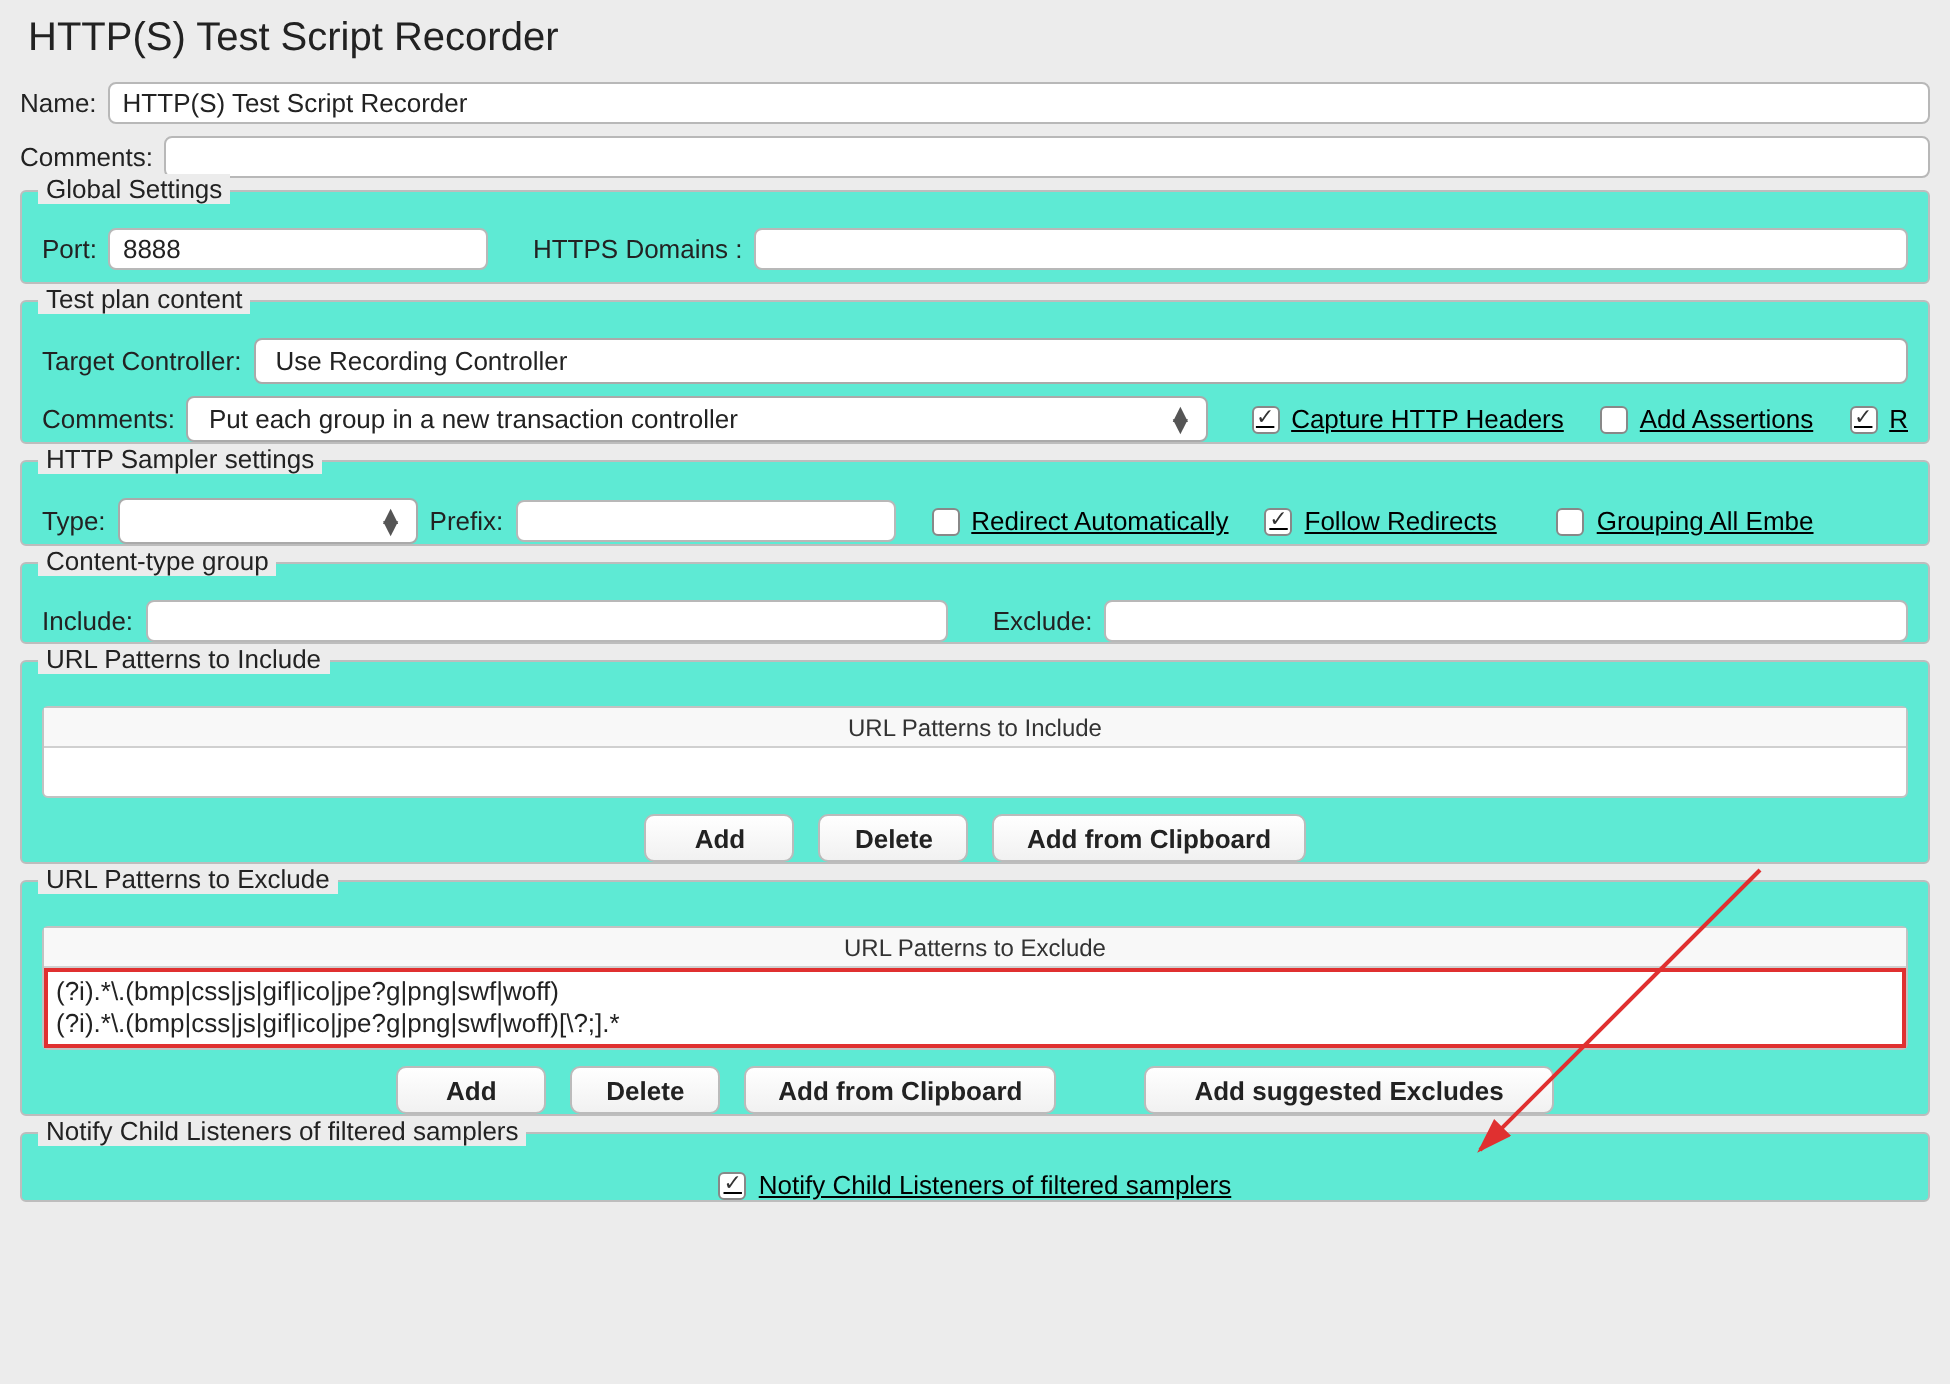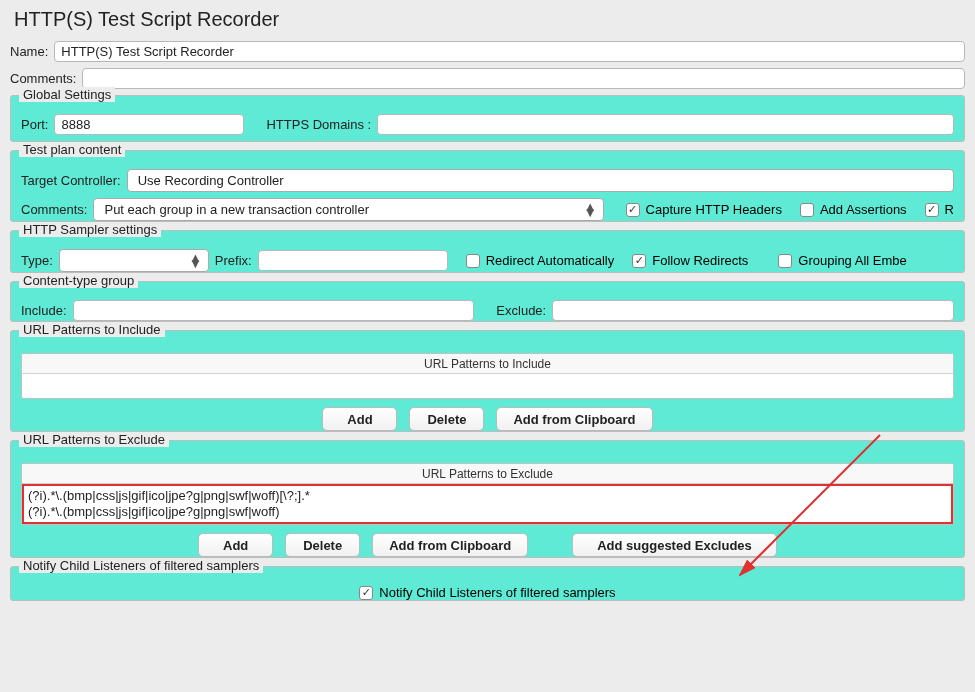--- a/index.html
+++ b/index.html
@@ -15,21 +15,21 @@
     .fieldset { position: relative; border: 1px solid #bdbdbd; border-radius: 3px;
       padding: 18px 10px 0 10px; margin-bottom: 8px; background: #5eead4; }
     .fieldset > .legend { position: absolute; top: -9px; left: 8px; padding: 0 4px;
       background: #ececec; font-size: 13px; color: #222; }
     .combo { display: inline-flex; align-items: center; justify-content: space-between;
       height: 23px; border: 1px solid #aaa; border-radius: 4px; background: #fff;
       padding: 0 6px 0 10px; cursor: pointer; }
     .combo .val { color: #222; white-space: nowrap; overflow: hidden; text-align: center; }
     .combo .arrows { display: flex; flex-direction: column; line-height: 6px;
       font-size: 8px; color: #555; margin-left: 6px; }
-    .checkbox { display: inline-flex; align-items: center; gap: 6px; cursor: pointer; }
+    .checkbox { display: inline-flex; align-items: center; gap: 6px; cursor: pointer; text-decoration: underline; }
     .checkbox .box { display: inline-flex; width: 14px; height: 14px; border: 1px solid #888;
       border-radius: 3px; background: #fff; align-items: center; justify-content: center; }
     .checkbox.checked .box::after { content: "✓"; font-size: 11px; color: #333; line-height: 1; }
     .btn { display: inline-flex; align-items: center; justify-content: center;
       height: 24px; padding: 0 16px; border: 1px solid #bbb; border-radius: 5px;
       background: linear-gradient(#ffffff,#f1f1f1); color: #222; cursor: pointer; font-weight: bold; }
     .listarea { height: 46px; background: #fff; border: 1px solid #c2c2c2; border-radius: 3px;
       padding: 0; margin-top: 4px; }
     .listheader { height: 20px; border-bottom: 1px solid #d0d0d0; background: #f8f8f8;
       text-align: center; font-size: 12px; color: #333; line-height: 20px; }
@@ -154,22 +154,22 @@
       <div class="btn" style="width:75px">Delete</div>
       <div class="btn">Add from Clipboard</div>
     </div>
   </div>
 
   <div class="fieldset">
     <div class="legend">URL Patterns to Exclude</div>
     <div class="listarea" style="height:auto">
       <div class="listheader">URL Patterns to Exclude</div>
       <div class="redbox">
+        <div class="pattern-line">(?i).*\.(bmp|css|js|gif|ico|jpe?g|png|swf|woff)</div>
         <div class="pattern-line">(?i).*\.(bmp|css|js|gif|ico|jpe?g|png|swf|woff)[\?;].*</div>
-        <div class="pattern-line">(?i).*\.(bmp|css|js|gif|ico|jpe?g|png|swf|woff)</div>
       </div>
     </div>
     <div class="row" style="justify-content:center;margin-top:8px;margin-bottom:0;gap:12px">
       <div class="btn" style="width:75px">Add</div>
       <div class="btn" style="width:75px">Delete</div>
       <div class="btn">Add from Clipboard</div>
       <div style="width:20px"></div>
       <div class="btn" style="padding:0 24px">Add suggested Excludes</div>
     </div>
   </div>

